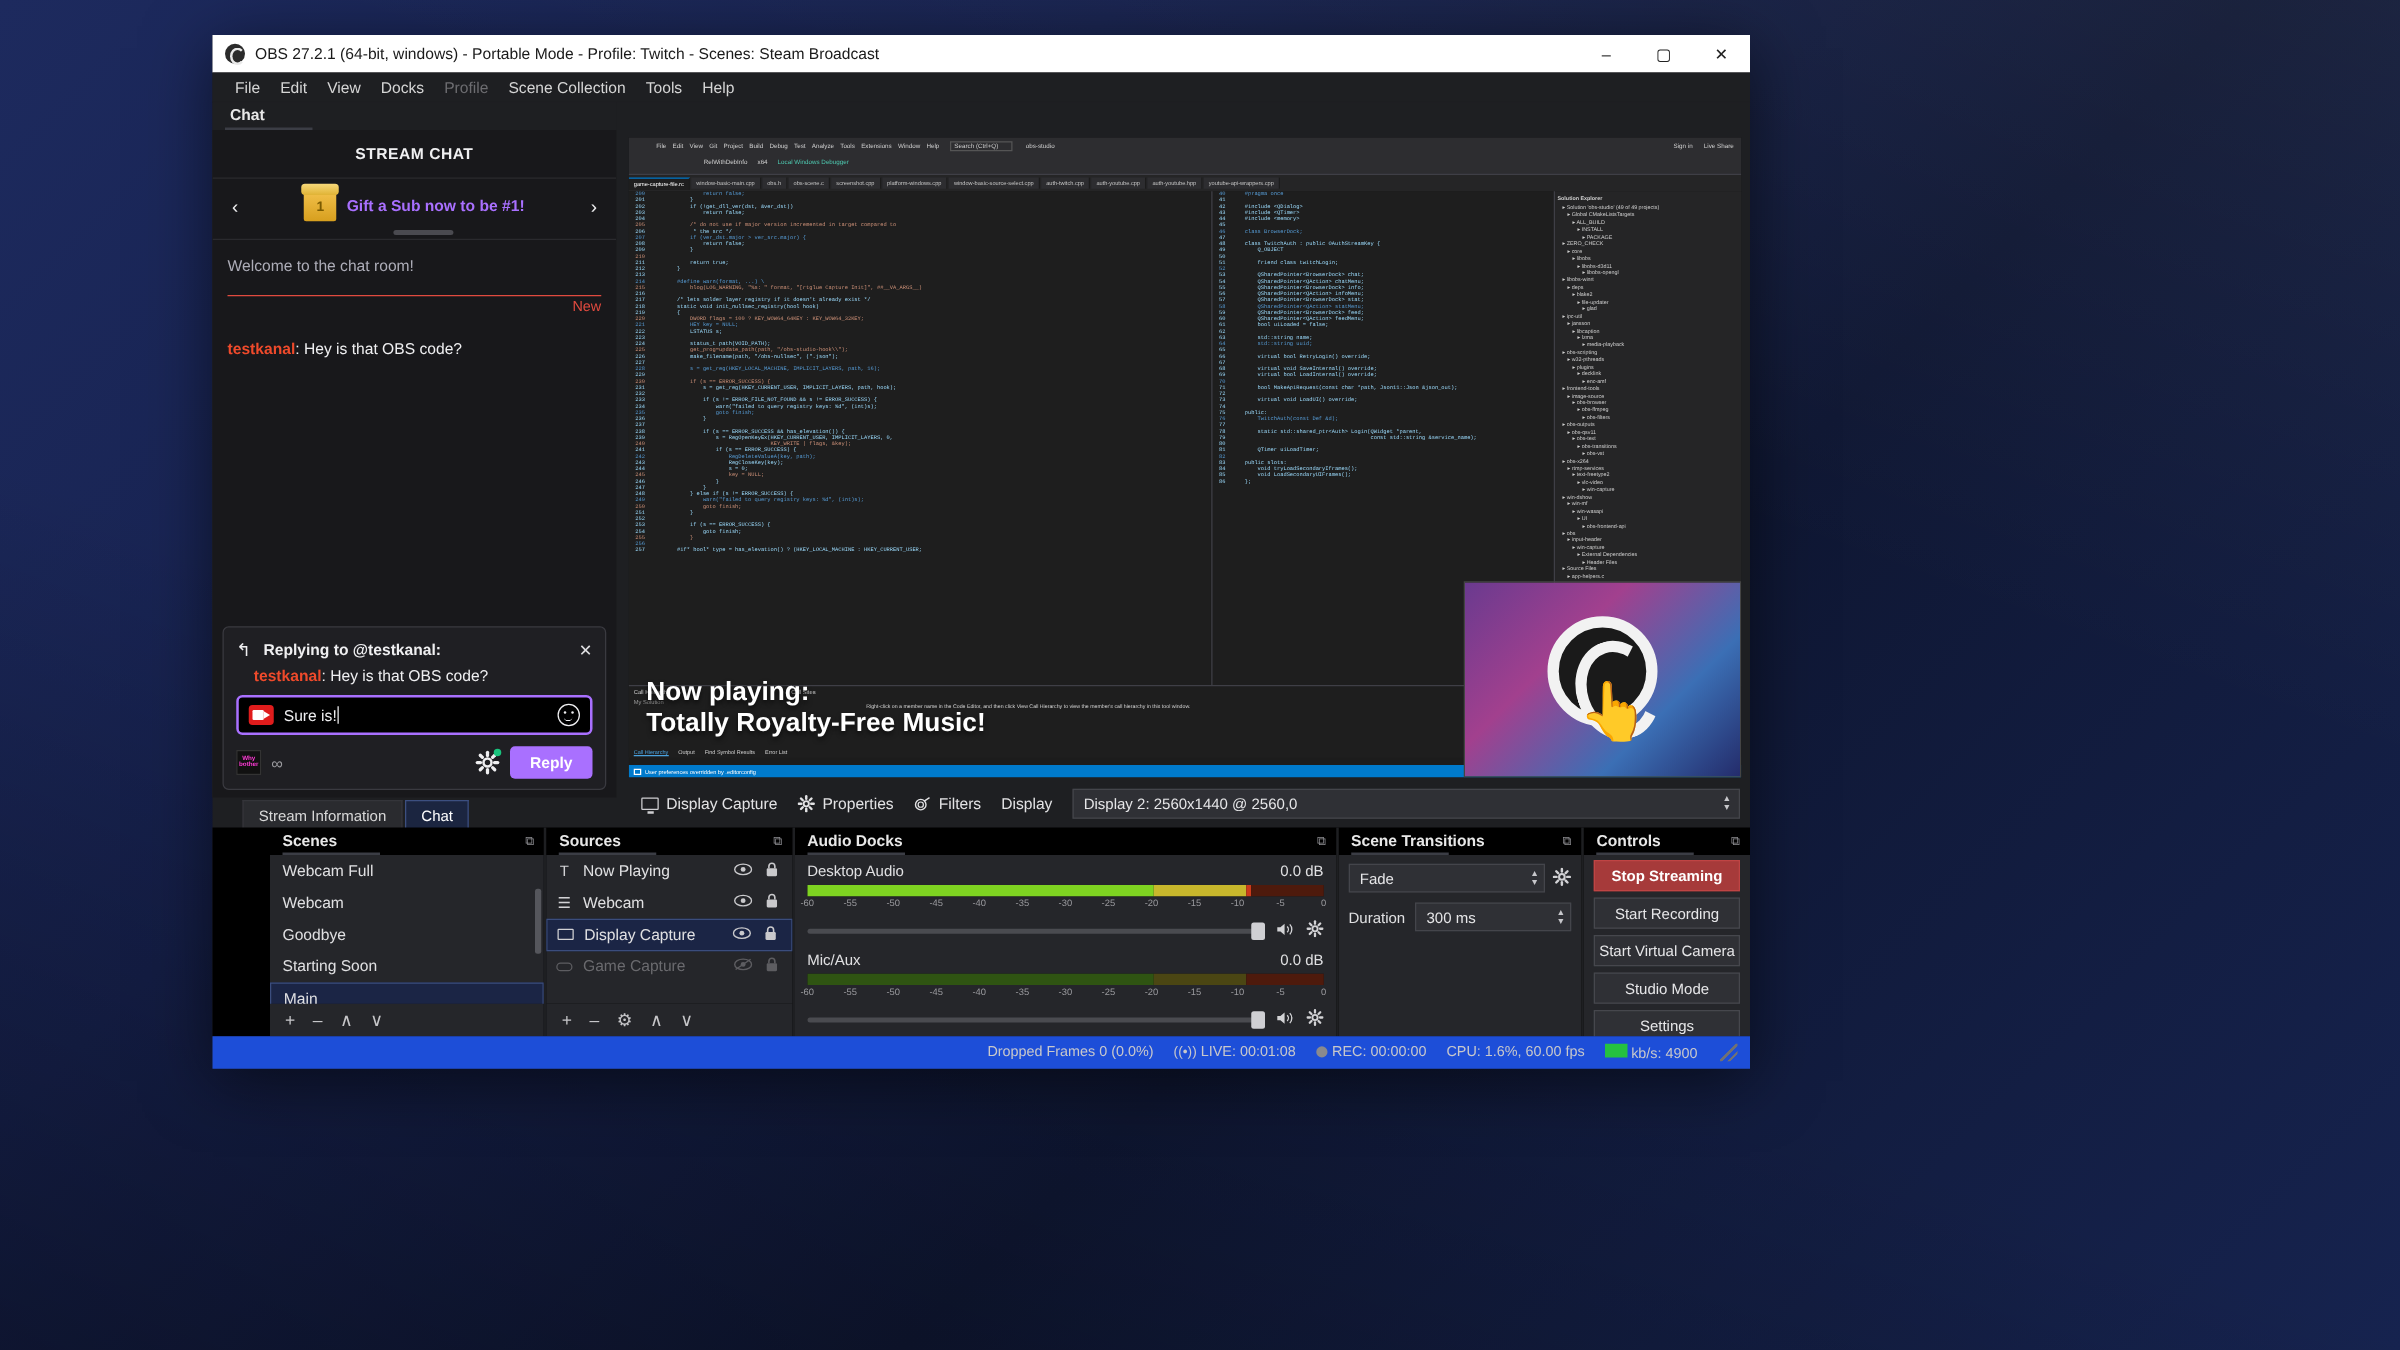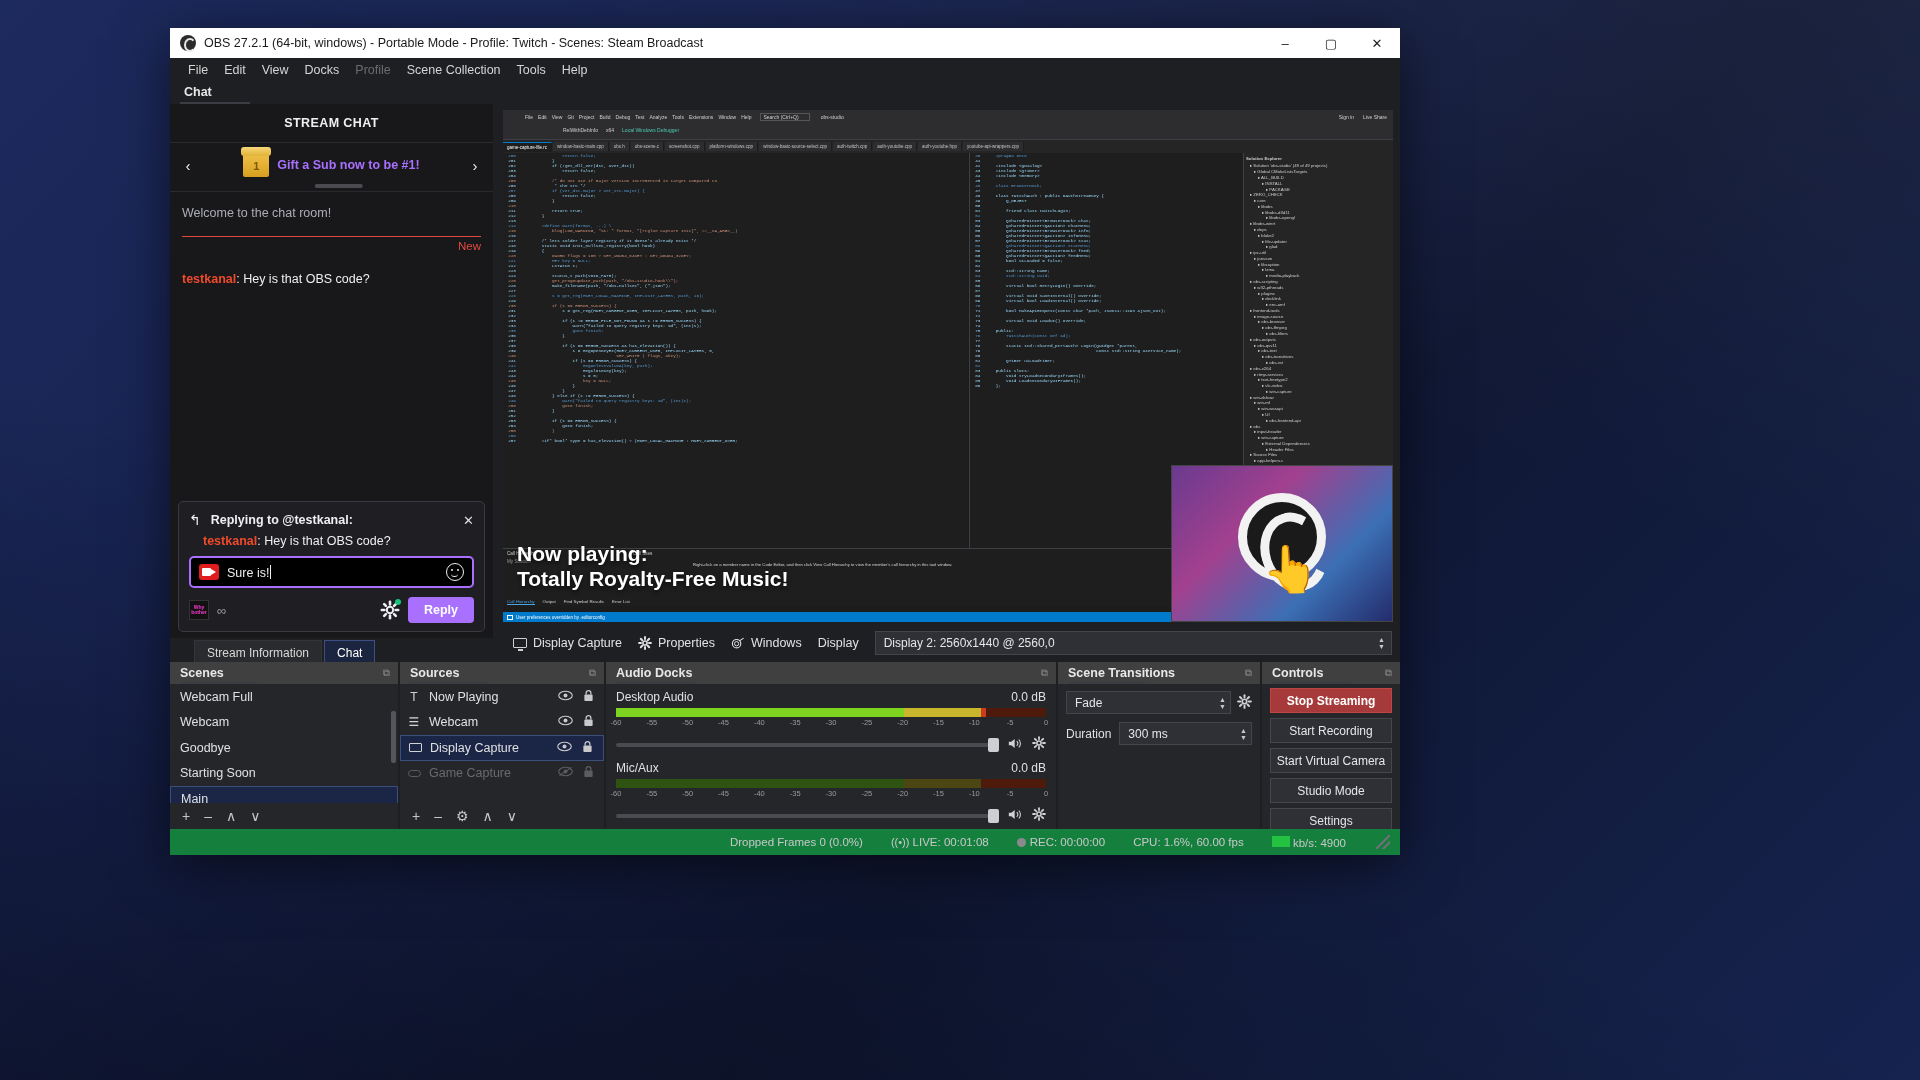--- a/index.html
+++ b/index.html
@@ -194,21 +194,21 @@
   }
   #lower-tabs .tab {
     padding: 5px 12px; background: #2a2b2f; color: #d8d8d8; border: 1px solid #34353a;
     border-bottom: none;
   }
   #lower-tabs .tab.active { background: #1b2540; color: #ffffff; border-color: #3c4f80; }
 
   
   #panels {
     position: absolute; left: 0; right: 0; top: 634px; bottom: 26px;
-    display: flex; background: #404040;
+    display: flex; background: #000000; padding-left: 46px;
   }
   .panel { display: flex; flex-direction: column; position: relative; }
   .panel-head {
     height: 22px; display: flex; align-items: center; justify-content: space-between;
     padding: 0 8px 0 10px; position: relative;
   }
   .panel-head .panel-title { font-size: 12.5px; font-weight: bold; color: #e8e8e8; }
   .panel-head .popout-icon { font-size: 10px; color: #8d8d92; }
   .panel-head::after {
     content: ""; position: absolute; left: 10px; bottom: 0; width: 78px; height: 2px; background: #3b3d45;
@@ -286,22 +286,22 @@
   #controls-panel { width: 138px; }
   .ctrl-btn {
     margin: 0 8px 5px; height: 25px; background: #2f3035; border: 1px solid #46474d;
     display: flex; align-items: center; justify-content: center; font-size: 12px; color: #e6e6e8;
   }
   .ctrl-btn.primary { background: #a63a3a; border-color: #bf4444; color: #ffffff; font-weight: bold; }
 
   
   #statusbar {
     position: absolute; left: 0; right: 0; bottom: 0; height: 26px;
-    background: #15803d; display: flex; align-items: center; justify-content: flex-end;
-    gap: 28px; padding-right: 10px; font-size: 11.5px; color: #c8c8cb;
+    background: #1d4ed8; display: flex; align-items: center; justify-content: flex-end;
+    gap: 16px; padding-right: 10px; font-size: 11.5px; color: #c8c8cb;
   }
   #statusbar .rec-dot {
     width: 9px; height: 9px; border-radius: 50%; background: #8a8a8e; display: inline-block;
     margin-right: 4px; vertical-align: -1px;
   }
   #statusbar .live-icon { color: #c8c8cb; font-size: 11px; }
   #statusbar .kbps-box { width: 18px; height: 11px; background: #25c140; display: inline-block; }
   #statusbar .grip {
     width: 14px; height: 14px; margin-left: 2px;
     background:
@@ -756,21 +756,21 @@
         </g>
       </svg>
       <span>Properties</span>
     </div>
     <div class="tb-item">
       <svg width="14" height="14" viewBox="0 0 20 20" aria-hidden="true">
         <circle cx="8" cy="11" r="6" fill="none" stroke="#e2e2e4" stroke-width="1.6"></circle>
         <circle cx="8" cy="11" r="3" fill="none" stroke="#e2e2e4" stroke-width="1.4"></circle>
         <line x1="12" y1="7" x2="18" y2="3" stroke="#e2e2e4" stroke-width="1.6"></line>
       </svg>
-      <span>Windows</span>
+      <span>Filters</span>
     </div>
     <div class="tb-item">
       <span>Display</span>
     </div>
     <div class="display-combo">
       <span>Display 2: 2560x1440 @ 2560,0</span>
       <span class="spin">
           <span>▲</span>
           <span>▼</span>
         </span>

